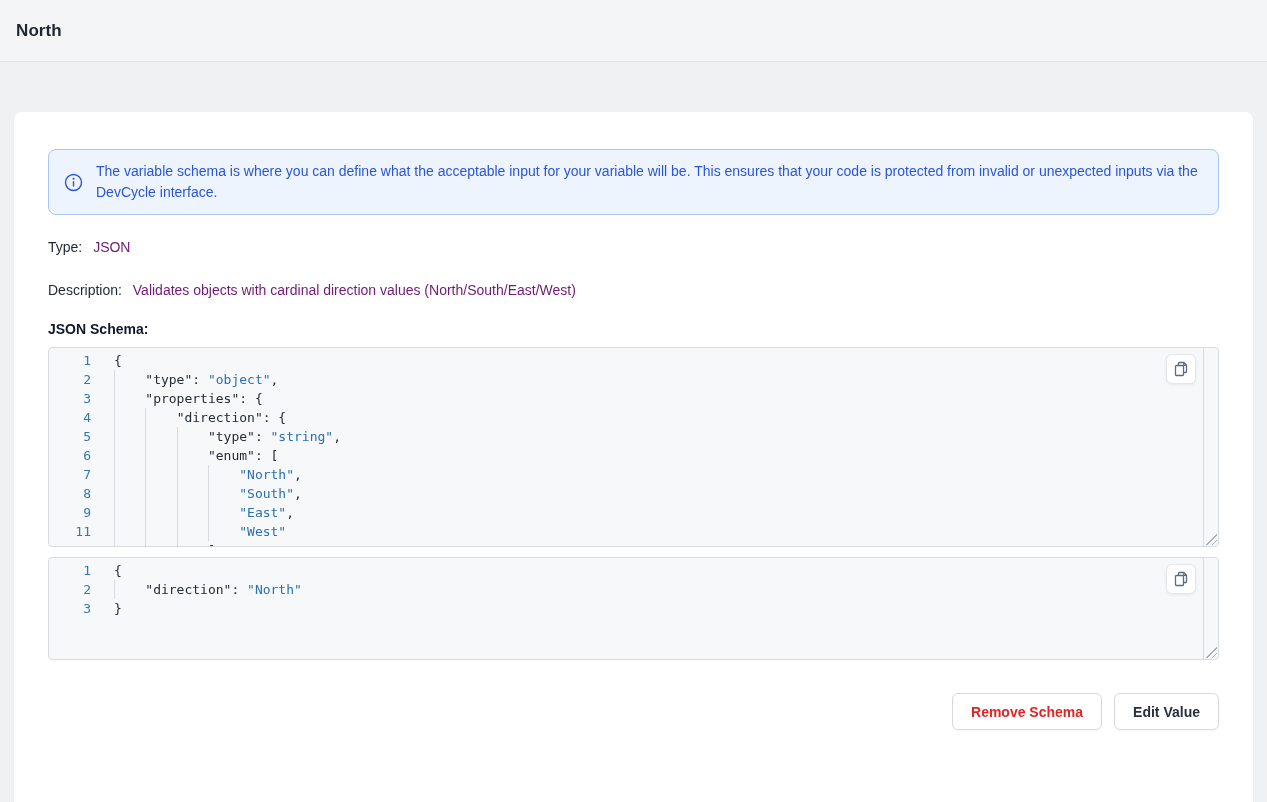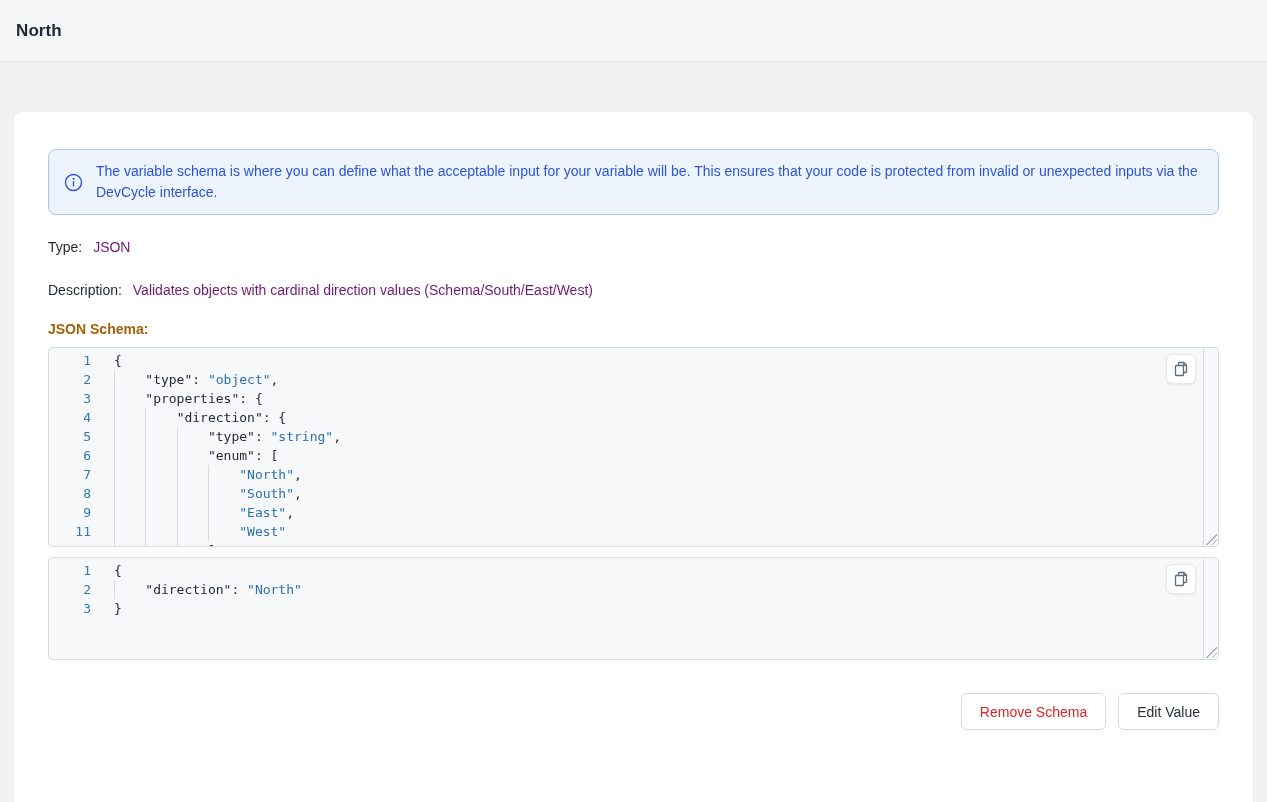--- a/index.html
+++ b/index.html
@@ -51,21 +51,21 @@
     color: var(--info_text_blue);
     font-size: 14px; line-height: 21px;
     max-width: 1115px;
   }
 
   
   .field-row { margin-top: 24px; font-size: 14px; line-height: 17px; }
   .field-row.description { margin-top: 26px; }
   .field-label { font-weight: 400; color: #1f2733; }
   .field-value { margin-left: 7px; color: #701a75; }
-  .block-label { margin-top: 22px; font-size: 14px; font-weight: 700; color: #a16207; }
+  .block-label { margin-top: 22px; font-size: 14px; font-weight: 700; color: #0f172a; }
 
   
   .code-editor {
     position: relative;
     margin-top: 10px;
     background: var(--editor_bg);
     border: 1px solid var(--editor_border);
     border-radius: 4px;
     overflow: hidden;
     font-family: "DejaVu Sans Mono", monospace;
@@ -117,21 +117,21 @@
   
   .actions {
     margin-top: 33px;
     display: flex; justify-content: flex-end; gap: 12px;
   }
   .btn {
     height: 37px; padding: 0 18px;
     background: #fff;
     border: 1px solid #d9d9d9;
     border-radius: 6px;
-    font-family: inherit; font-size: 14px; font-weight: 400;
+    font-family: inherit; font-size: 14px; font-weight: 700;
     color: #27303d;
     box-shadow: 0 1px 2px rgba(0,0,0,.03);
     cursor: pointer;
   }
   .btn-danger { color: var(--danger_red); }
 </style>
 </head>
 <body>
 
 <header class="page-header">
@@ -152,21 +152,21 @@
       <p class="alert-text">The variable schema is where you can define what the acceptable input for your variable will be. This ensures that your code is protected from invalid or unexpected inputs via the DevCycle interface.</p>
     </div>
 
     <div class="field-row">
       <span class="field-label">Type:</span>
       <span class="field-value">JSON</span>
     </div>
 
     <div class="field-row description">
       <span class="field-label">Description:</span>
-      <span class="field-value">Validates objects with cardinal direction values (Schema/South/East/West)</span>
+      <span class="field-value">Validates objects with cardinal direction values (North/South/East/West)</span>
     </div>
 
     <div class="block-label">JSON Schema:</div>
     <div class="code-editor editor-schema">
       <div class="code-lines">
           <div class="code-line">
             <span class="ln">1</span>
             <span class="line-content"><span class="tok-p">{</span></span>
           </div>
           <div class="code-line">

